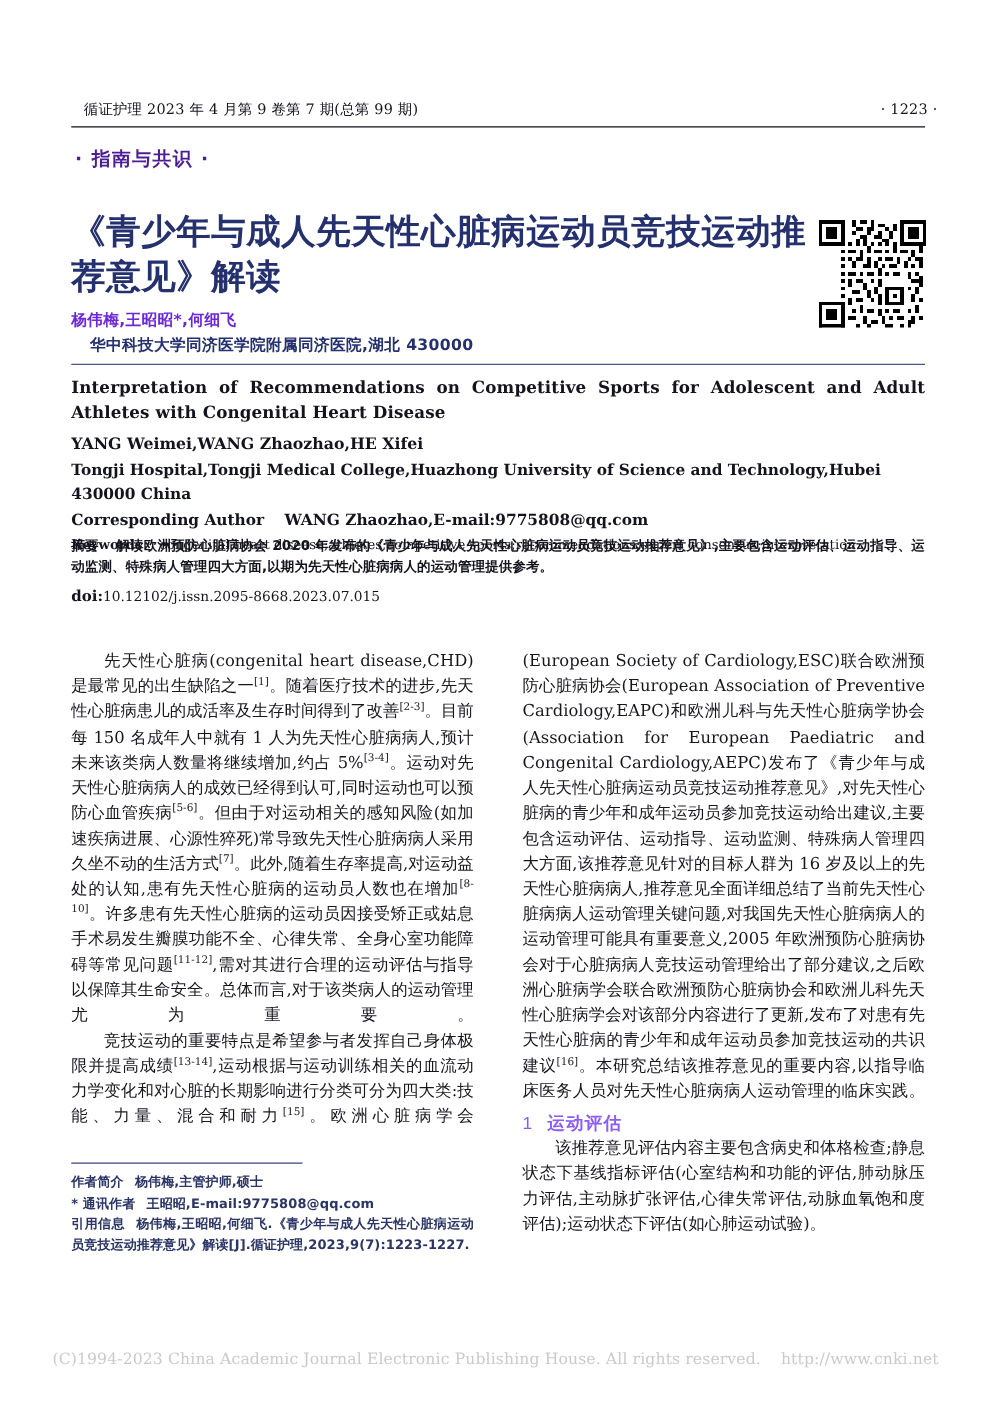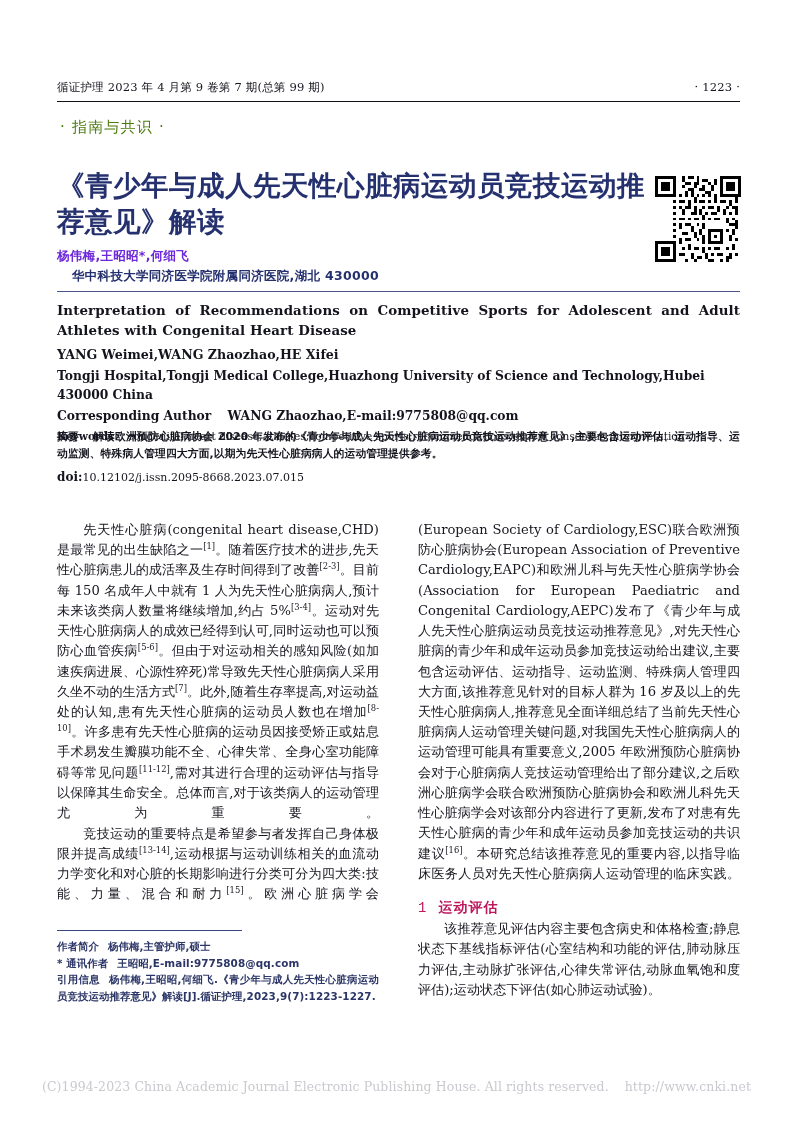--- a/index.html
+++ b/index.html
@@ -19,21 +19,21 @@
   .page {
     position: absolute;
     left: 0; top: 0;
     width: 793px;
     height: 1122px;
   }
 
   
   .running-header {
     position: absolute;
-    left: 57px;
+    left: 67px;
     top: 80px;
     width: 683px;
     display: flex;
     justify-content: space-between;
     align-items: baseline;
     font-family: "DejaVu Serif", "Liberation Serif", serif;
     font-size: 11.5px;
     color: #14141e;
     letter-spacing: 0.2px;
   }
@@ -49,23 +49,23 @@
     border-top: 1.6px solid #111118;
   }
 
   
   .category-label {
     position: absolute;
     left: 60px;
     top: 118px;
     font-family: "DejaVu Sans", "Liberation Sans", sans-serif;
     font-size: 15px;
-    color: #4d7c0f;
+    color: #4c1d95;
     letter-spacing: 1.2px;
-    font-weight: 400;
+    font-weight: 700;
   }
 
   
   .title-cn {
     position: absolute;
     left: 57px;
     top: 168px;
     width: 595px;
     font-family: "DejaVu Sans", "Liberation Sans", sans-serif;
     font-size: 27.5px;
@@ -227,26 +227,26 @@
   .body-p + .body-p { margin-top: 0.5px; }
   .indent { text-indent: 2em; }
 
   sup.ref {
     font-size: 8.4px;
     vertical-align: super;
     line-height: 0;
   }
 
   .section-head {
-    font-family: Liberation Mono, monospace;
+    font-family: Liberation Sans, sans-serif;
     font-size: 14px;
     font-weight: 700;
-    color: #be185d;
+    color: #8b5cf6;
     letter-spacing: 1px;
-    margin: 14px 0 1px 0;
+    margin: 4px 0 1px 0;
     line-height: 1.45;
   }
   .section-head .sec-num { margin-right: 11px; font-weight: 400; }
 
   
   .footnote {
     position: absolute;
     left: 57px;
     top: 930px;
     width: 322px;

